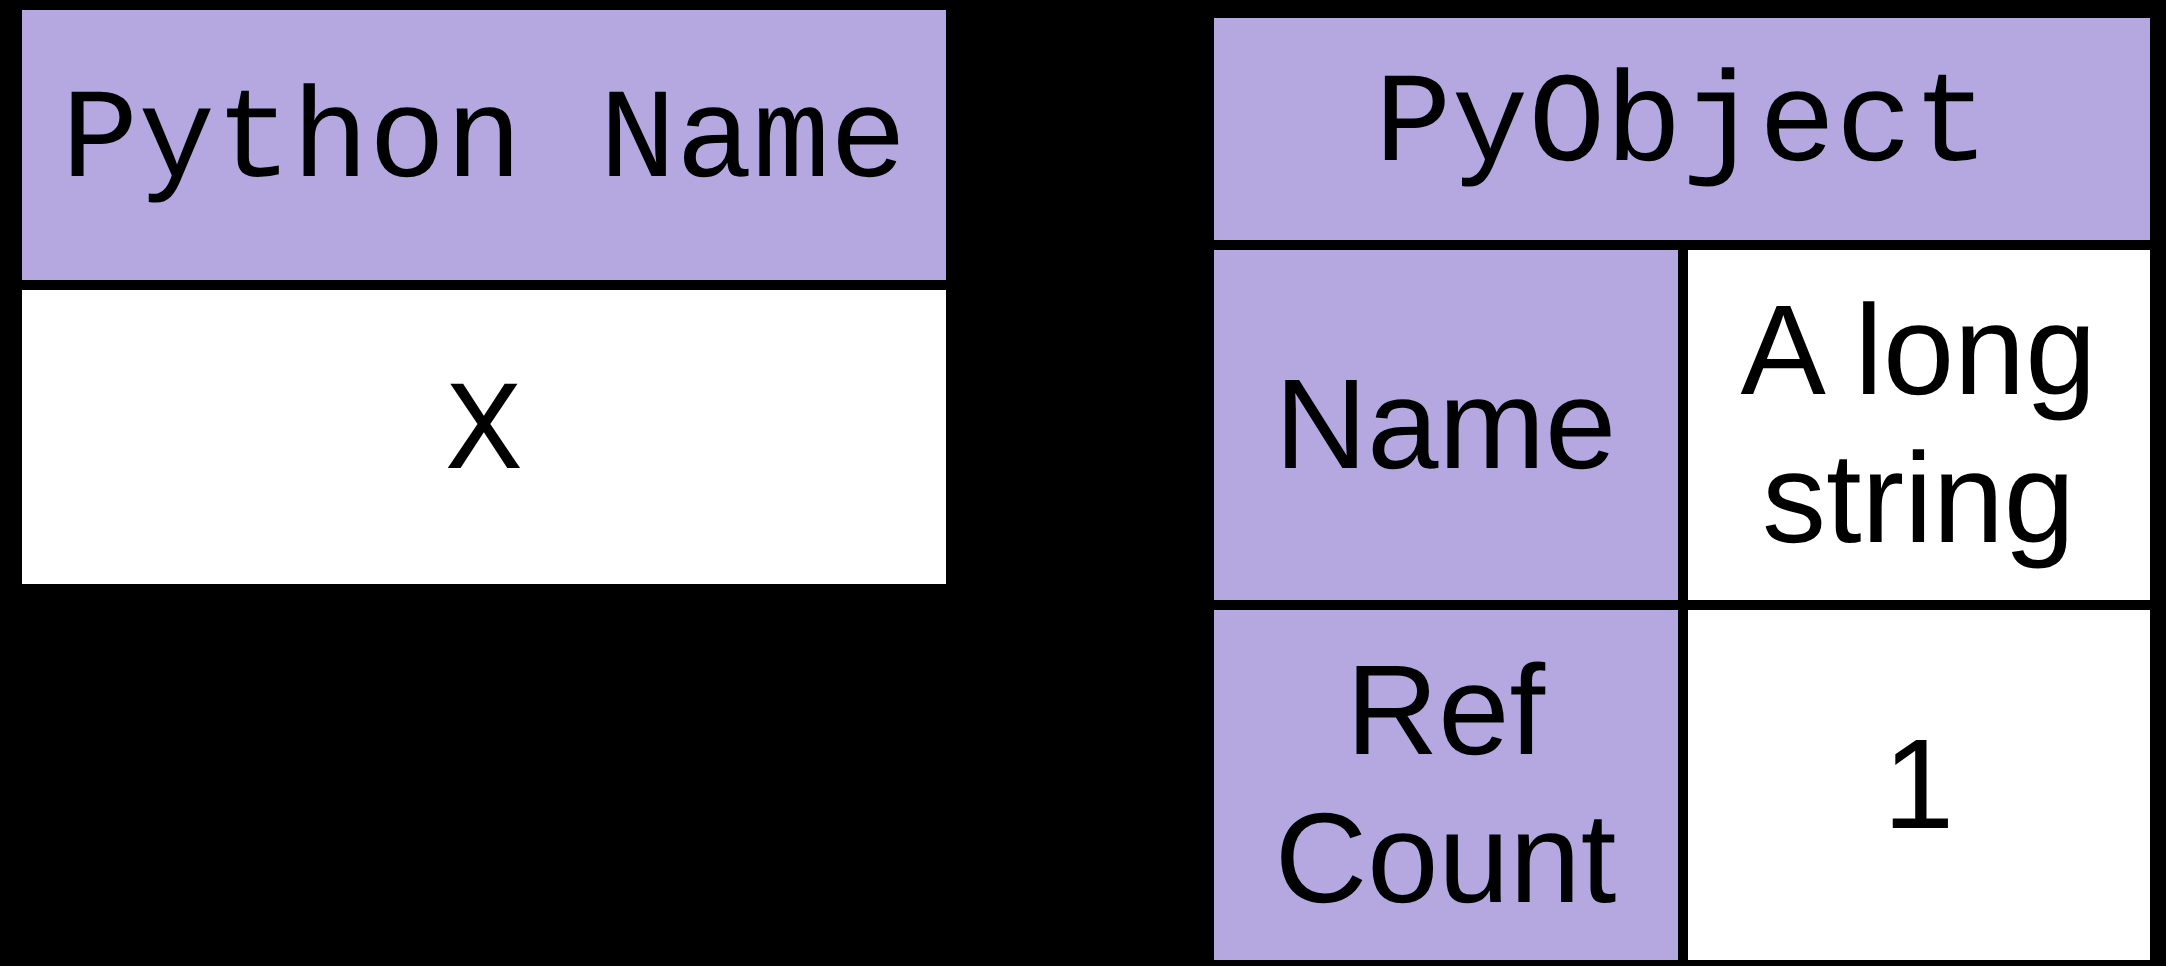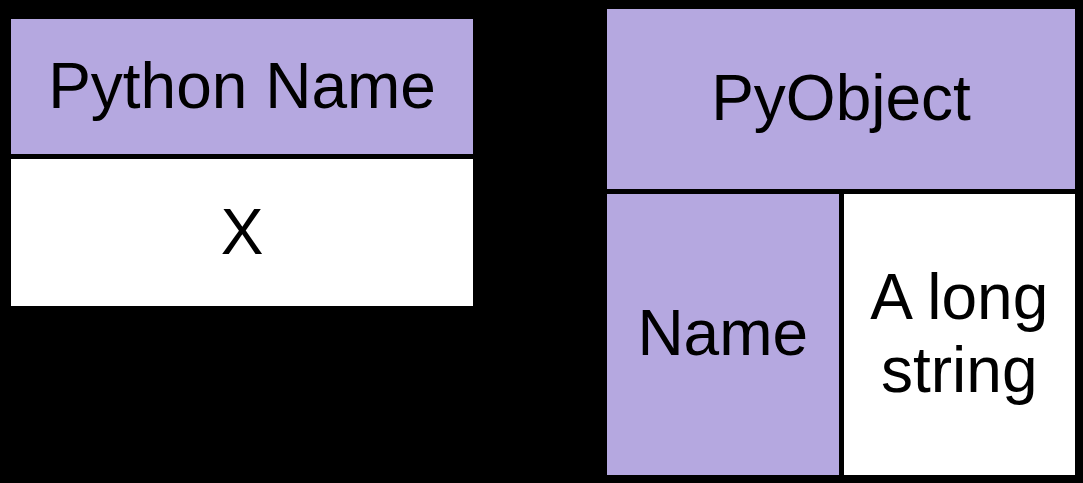--- a/index.html
+++ b/index.html
@@ -28,34 +28,35 @@
     font-weight: normal;
     font-size: 64px;
     line-height: 1.15;
     padding: 0 6px;
   }
   .hdr { background: #b5a8e0; }
   .cell { background: #ffffff; }
 
   #name-table {
     left: 6px;
-    top: 14px;
+    top: 0;
     width: 472px;
     height: 292px;
+    font-family: Liberation Mono, monospace;
   }
   #name-table .hdr-row { height: 140px; }
   #name-table .val-row { height: 152px; }
 
   #pyobject-table {
     left: 602px;
     top: 4px;
     width: 478px;
     height: 476px;
   }
-  #pyobject-table .hdr-row { height: 116px; }
+  #pyobject-table .hdr-row { height: 116px; font-family: Liberation Mono, monospace; }
   #pyobject-table .data-row { height: 180px; }
   #pyobject-table td.label-col { width: 235px; }
   #pyobject-table td.value-col { width: 233px; }
 </style>
 </head>
 <body>
 
 <div class="canvas">
 
   <table class="diagram-table" id="name-table">
@@ -71,16 +72,20 @@
 
   <table class="diagram-table" id="pyobject-table">
     <tbody>
       <tr class="hdr-row">
         <td class="hdr" colspan="2">PyObject</td>
       </tr>
       <tr class="data-row">
         <td class="hdr label-col">Name</td>
         <td class="cell value-col">A long string</td>
       </tr>
+      <tr class="data-row">
+        <td class="hdr label-col">Ref Count</td>
+        <td class="cell value-col">1</td>
+      </tr>
     </tbody>
   </table>
 
 </div>
 
 </body></html>

